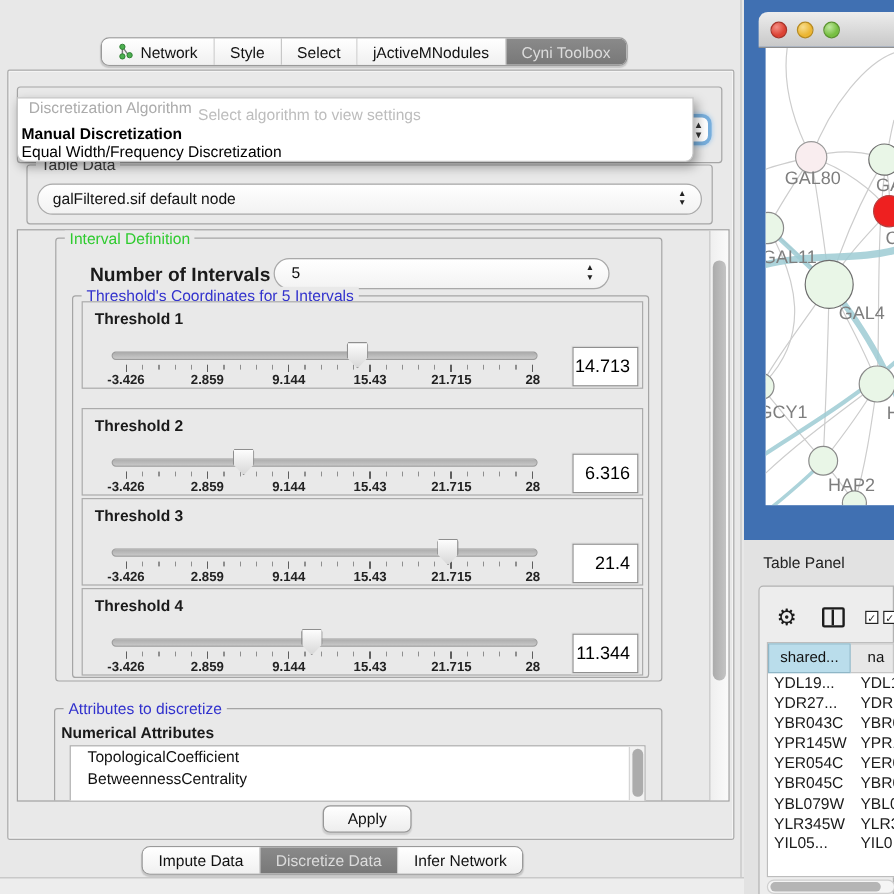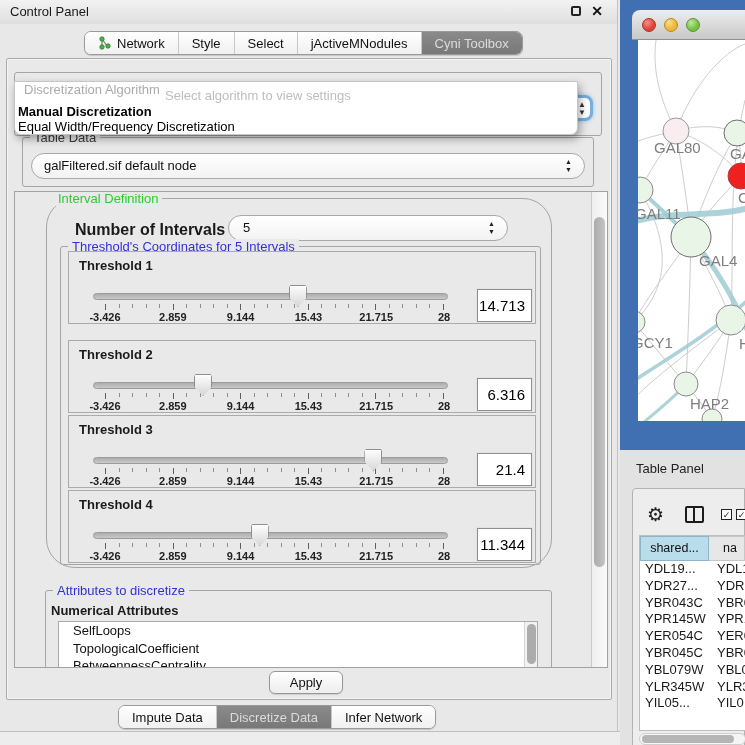--- a/index.html
+++ b/index.html
@@ -39,21 +39,21 @@
   .popup .it2 { position:absolute; left:3px; top:37px; font-size:13px; color:#000; }
 
   .gb-tabledata { left:15px; top:78px; width:572px; height:50px; }
   .combo { position:absolute; left:8px; top:15px; right:8px; height:26px; background:linear-gradient(#FFFFFF,#F2F2F2); border:1px solid #A9A9A9; border-radius:13px; font-size:13px; color:#111; line-height:24px; padding-left:12px; }
   .stepper { position:absolute; right:10px; top:4px; width:11px; height:16px; font-size:7px; line-height:8px; color:#222; text-align:center; }
 
   .scrollpane { position:absolute; left:7px; top:132px; width:594px; height:477px; border:1px solid #A2A2A2; background:#E9E9E9; overflow:hidden; }
   .vsb { position:absolute; right:0; top:0; bottom:0; width:16px; background:linear-gradient(to right,#EFEFEF,#FAFAFA); border-left:1px solid #C9C9C9; }
   .vsb .thumb { position:absolute; left:2px; width:11px; border-radius:6px; background:linear-gradient(to right,#ABABAB,#C4C4C4); }
 
-  .gb-interval { left:31px; top:6px; width:506px; height:370px;border-radius:29px; }
+  .gb-interval { left:31px; top:6px; width:506px; height:370px; }
   .noi-label { position:absolute; left:28px; top:22px; font-size:16px; font-weight:bold; }
   .noi-spinner { position:absolute; left:181px; top:16px; width:280px; height:26px; background:linear-gradient(#FFFFFF,#F3F3F3); border:1px solid #A9A9A9; border-radius:13px; font-size:13px; line-height:24px; padding-left:14px; color:#111; }
 
   .gb-thresholds { left:13px; top:47px; width:481px; height:319px; }
 
   .th-panel { position:absolute; left:7px; width:468px; height:73px; border:1px solid #ABABAB; background:#E9E9E9; }
   .th-label { position:absolute; left:10px; top:6px; font-size:13px; font-weight:bold; }
   .th-zone { position:absolute; left:24px; top:38px; width:355px; height:34px; }
   .track { position:absolute; left:0; top:3px; width:355px; height:7px; border-radius:4px; border:1px solid #9B9B9B; background:linear-gradient(#ADADAD,#C9C9C9); }
   .thumb-pt { position:absolute; top:-5px; width:18px; height:22px; background:linear-gradient(#FDFDFD,#D8D8D8); border:1px solid #8F8F8F; clip-path:polygon(8% 0,92% 0,100% 12%,100% 58%,50% 100%,0 58%,0 12%); z-index:2; }
@@ -102,25 +102,20 @@
   .tp-row { display:flex; height:16.8px; font-size:13px; line-height:16.5px; white-space:nowrap; }
   .tp-c1 { width:69px; padding-left:5px; overflow:hidden; }
   .tp-c2 { flex:1; padding-left:8px; overflow:hidden; }
   .tp-hsb { position:absolute; left:6px; top:244px; width:107px; height:12px; background:#F5F5F5; border:1px solid #CFCFCF; border-radius:6px; }
   .tp-hsb .thumb { position:absolute; left:2px; top:1px; height:8px; width:92px; border-radius:4px; background:#B5B5B5; }
 </style>
 </head>
 <body>
 
 <div class="control-panel">
-  <div class="cp-titlebar">
-    <span class="cp-title">Control Panel</span>
-    <div class="cp-max"></div>
-    <div class="cp-close">✕</div>
-  </div>
 
   <div class="seg top-tabs">
     <div class="segbtn">
       <svg width="14" height="14" viewBox="0 0 14 14">
         <line x1="4" y1="3" x2="9" y2="10" stroke="#7a7a7a" stroke-width="1.2"></line>
         <line x1="4" y1="3" x2="4" y2="11" stroke="#7a7a7a" stroke-width="1.2"></line>
         <circle cx="4" cy="3" r="2.2" fill="#4CAF50" stroke="#2E7D32" stroke-width="0.8"></circle>
         <circle cx="4" cy="11" r="2.2" fill="#4CAF50" stroke="#2E7D32" stroke-width="0.8"></circle>
         <circle cx="10" cy="10" r="2.2" fill="#4CAF50" stroke="#2E7D32" stroke-width="0.8"></circle>
       </svg>
@@ -251,21 +246,20 @@
             </div>
             <div class="val-box">11.344</div>
           </div>
         </div>
       </div>
 
       <div class="groupbox gb-attrs">
         <span class="gb-title t-blue">Attributes to discretize</span>
         <span class="attrs-sub">Numerical Attributes</span>
         <div class="attr-list">
-          <div class="row">SelfLoops</div>
           <div class="row">TopologicalCoefficient</div>
           <div class="row">BetweennessCentrality</div>
           <div class="attr-vsb">
               <div class="thumb"></div>
             </div>
         </div>
       </div>
 
       <div class="vsb">
         <div class="thumb" style="top:25px; height:350px;"></div>

